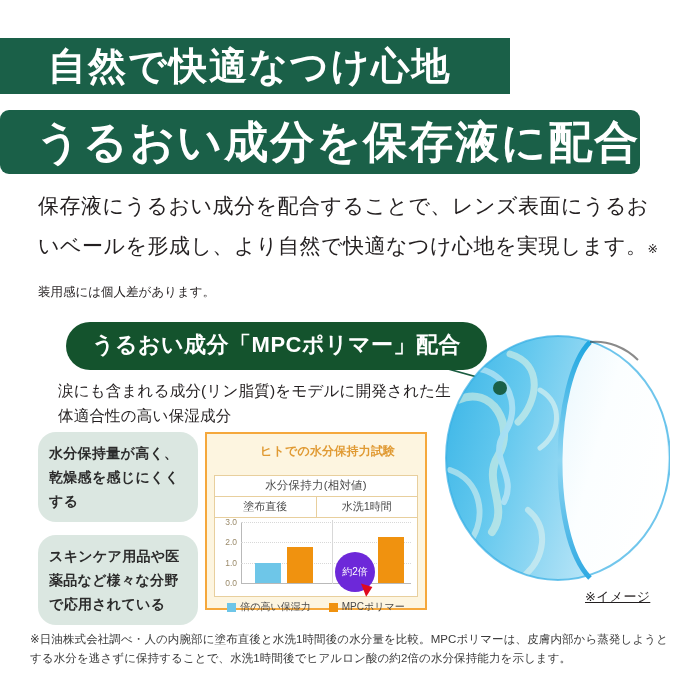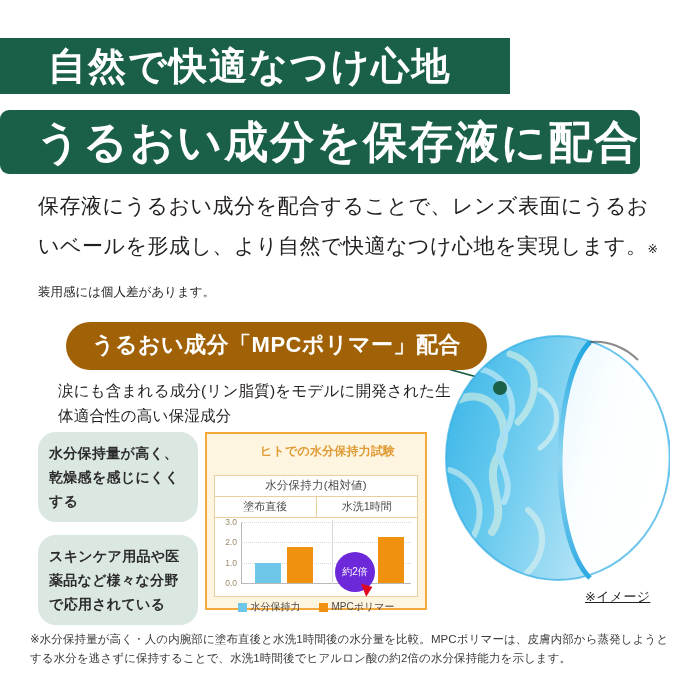--- a/index.html
+++ b/index.html
@@ -26,21 +26,21 @@
   
   #lead{
     position:absolute;left:38px;top:186px;width:620px;
     font-size:21px;line-height:40px;letter-spacing:0.5px;color:#231f20;
   }
   #lead .note{font-size:12.5px;letter-spacing:0;}
 
   
   #pill{
     position:absolute;left:66px;top:322px;
-    background:#a16207;color:#fff;
+    background:#14532d;color:#fff;
     border-radius:26px;
     padding:8px 26px 10px 26px;
     font-size:22px;font-weight:700;letter-spacing:0.5px;
     white-space:nowrap;
   }
 
   
   #subdesc{
     position:absolute;left:58px;top:378px;width:400px;
     font-size:15.5px;line-height:25px;letter-spacing:0.2px;color:#231f20;
@@ -190,21 +190,21 @@
       <div class="bar orange" id="bar-g0-s1" style="height: 35.5833px; left: 72px; background: rgb(240, 146, 15);"></div>
       <div class="bar blue" id="bar-g1-s0" style="height: 20.3333px; left: 131px; background: rgb(110, 198, 232);"></div>
       <div class="bar orange" id="bar-g1-s1" style="height: 45.75px; left: 163px; background: rgb(240, 146, 15);"></div>
 
       <div id="badge">約2倍</div>
     </div>
 
     <div id="legend">
       <div class="leg">
         <span class="swatch blue"></span>
-        <span>水分保持力</span>
+        <span>倍の高い保湿力</span>
       </div>
       <div class="leg">
         <span class="swatch orange"></span>
         <span>MPCポリマー</span>
       </div>
     </div>
   </div>
 </div>
 
 <svg id="lens" viewBox="0 0 230 262">
@@ -246,13 +246,13 @@
   <path d="M150 12 C112 50 108 206 150 248" fill="none" stroke="url(#rimGrad)" stroke-width="5"></path>
 
   <ellipse cx="118" cy="128" rx="112" ry="122" fill="none" stroke="#35aee4" stroke-width="2" opacity="0.7"></ellipse>
 
   <path d="M150 12 C168 10 186 18 198 30" fill="none" stroke="#2a2a2a" stroke-width="2" opacity="0.55"></path>
 
   <circle cx="60" cy="58" r="7" fill="#1a6048"></circle>
 </svg>
 <div id="lens-caption">※イメージ</div>
 
-<div id="footnote">※水分保持量が高く・人の内腕部に塗布直後と水洗1時間後の水分量を比較。MPCポリマーは、皮膚内部から蒸発しようとする水分を逃さずに保持することで、水洗1時間後でヒアルロン酸の約2倍の水分保持能力を示します。</div>
+<div id="footnote">※日油株式会社調べ・人の内腕部に塗布直後と水洗1時間後の水分量を比較。MPCポリマーは、皮膚内部から蒸発しようとする水分を逃さずに保持することで、水洗1時間後でヒアルロン酸の約2倍の水分保持能力を示します。</div>
 
 </body></html>

